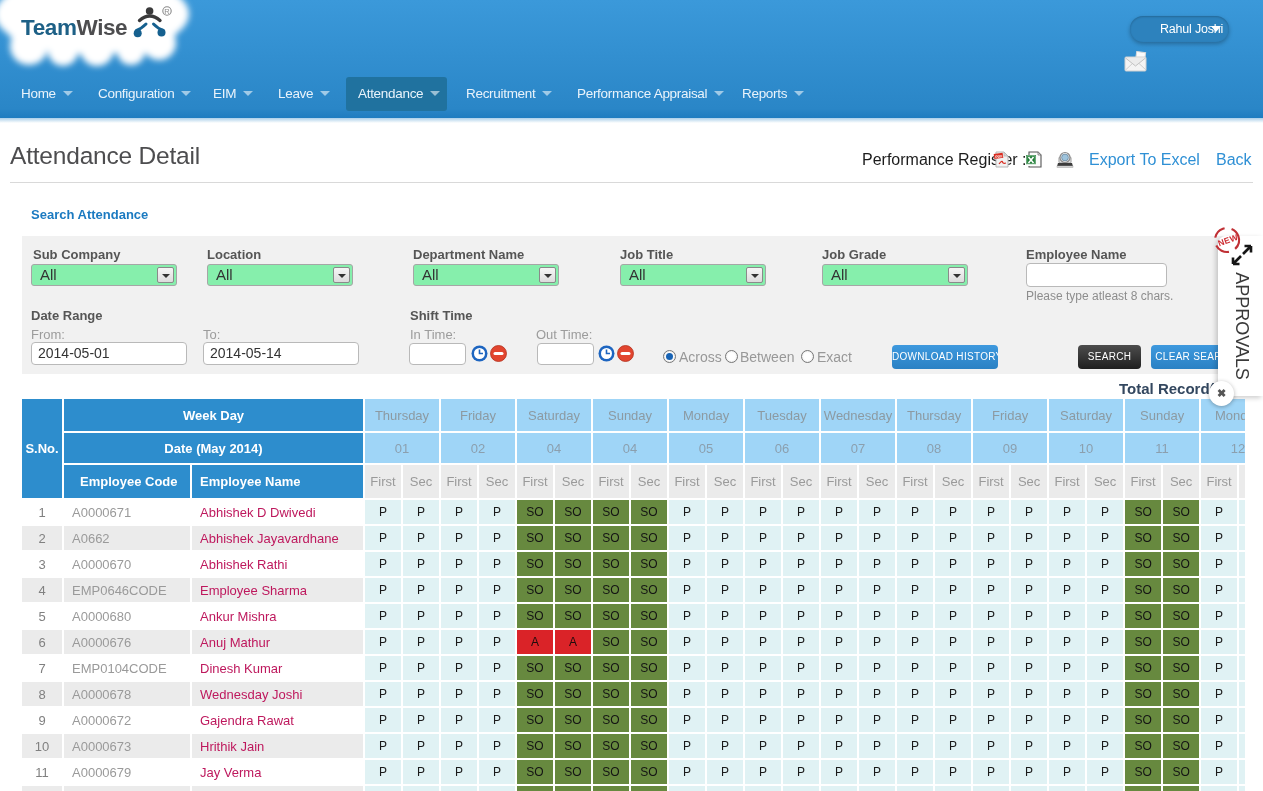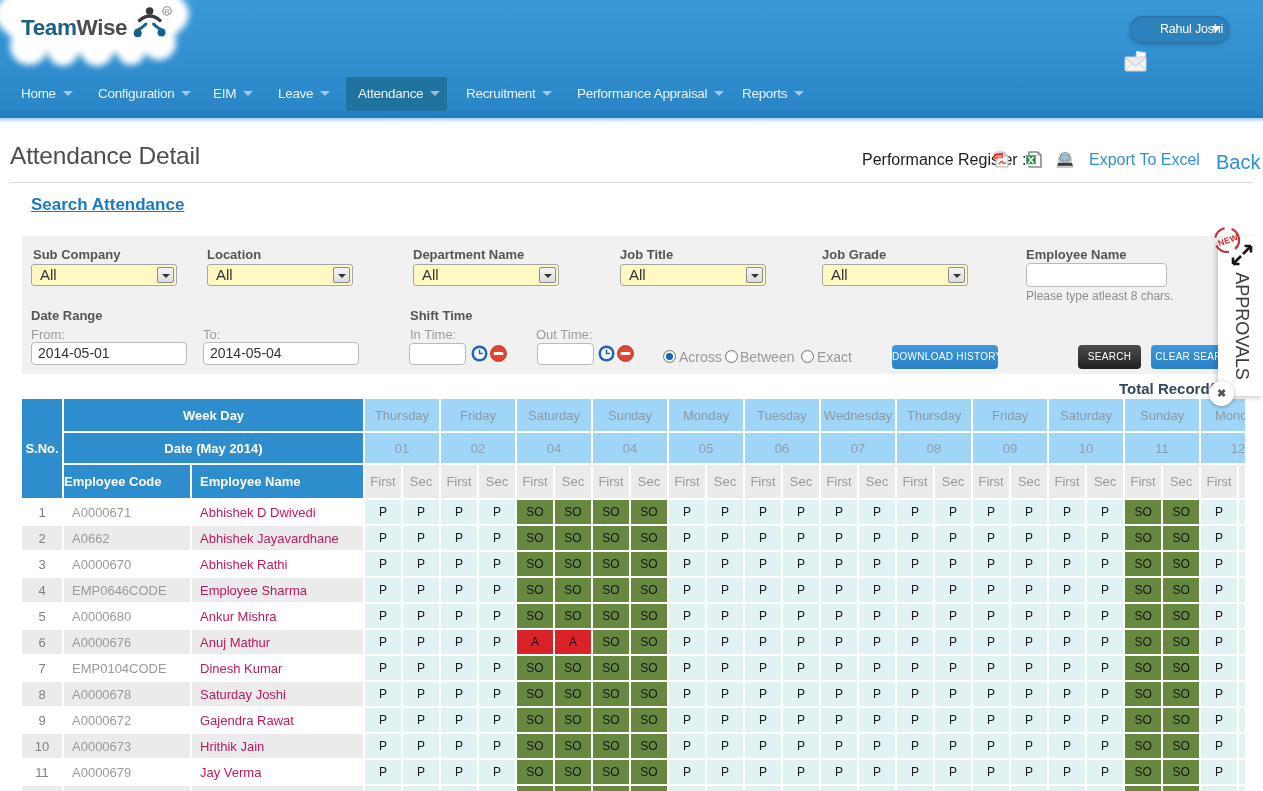--- a/index.html
+++ b/index.html
@@ -22,28 +22,28 @@
   border-radius:13px; background:#2d82bd; box-shadow:0 2px 4px rgba(0,0,0,.28), inset 0 1px 2px rgba(0,0,0,.2);
   color:#fff; font-size:12.5px; text-align:left; line-height:26px; }
 .userbtn .t { margin-left:30px; letter-spacing:-0.2px; }
 .userbtn .arr { position:absolute; right:8px; top:10px; width:0; height:0;
   border-left:5.5px solid transparent; border-right:5.5px solid transparent; border-top:6.5px solid #fff; }
 
 .h1 { position:absolute; left:10px; top:142px; font-size:24.5px; color:#4d4d4f; letter-spacing:-0.2px; }
 .hrline { position:absolute; left:10px; top:182px; width:1243px; height:1px; background:#d9d9d9; }
 .preg { position:absolute; left:828px; top:151px; font-size:16px; color:#1c1c1c;margin-left:34px; }
 .exc { position:absolute; left:1089px; top:151px; font-size:16px; color:#2f90d5; }
-.back { position:absolute; left:1216px; top:151px; font-size:20px; color:#2f90d5;text-align:right; }
-.sa { position:absolute; left:31px; top:195px; font-size:17px; font-weight:bold;
-  color:#1b7ac1; text-decoration:underline; }
+.back { position:absolute; left:1216px; top:151px; font-size:16px; color:#2f90d5;text-align:right; }
+.sa { position:absolute; left:31px; top:207px; font-size:13px; font-weight:bold;
+  color:#1b7ac1; }
 
 .formbox { position:absolute; left:22px; top:236px; width:1219px; height:138px; background:#f1f1f1; }
 .lbl { position:absolute; font-size:13px; font-weight:bold; color:#555; }
 .slbl { position:absolute; font-size:13px; color:#9c9c9c; }
-.sel { position:absolute; width:146px; height:22px; background:#fef9c3; border:1px solid #a6a6a6;
+.sel { position:absolute; width:146px; height:22px; background:#86efac; border:1px solid #a6a6a6;
   border-radius:3px; font-size:15px; color:#333; line-height:20px; padding-left:8px; }
 .sel .btn { position:absolute; right:2px; top:2px; width:17px; height:16px; border:1px solid #8a8a8a;
   border-radius:2px; background:linear-gradient(#f6f6f6,#dcdcdc); }
 .sel .btn:after { content:""; position:absolute; left:4px; top:6px; width:0; height:0;
   border-left:4px solid transparent; border-right:4px solid transparent; border-top:4px solid #333; }
 .inp { position:absolute; background:#fff; border:1px solid #b9b9b9; border-radius:4px;
   font-size:14px; color:#333; padding-left:6px; }
 .hint { position:absolute; left:1026px; top:289px; font-size:12px; color:#8d8d8d; }
 .radio { position:absolute; width:13px; height:13px; border-radius:50%;
   border:1px solid #777; background:radial-gradient(#fff 45%, #ddd); }
@@ -178,21 +178,21 @@
 <div class="sel" style="left:413px; top:264px">All<span class="btn"></span></div>
 <div class="sel" style="left:620px; top:264px">All<span class="btn"></span></div>
 <div class="sel" style="left:822px; top:264px">All<span class="btn"></span></div>
 <div class="inp" style="left:1026px; top:263px; width:141px; height:24px"></div>
 <div class="hint">Please type atleast 8 chars.</div>
 
 <div class="lbl" style="left:31px; top:308px">Date Range</div>
 <div class="slbl" style="left:31px; top:327px">From:</div>
 <div class="slbl" style="left:203px; top:327px">To:</div>
 <div class="inp" style="left:31px; top:342px; width:156px; height:23px; line-height:21px">2014-05-01</div>
-<div class="inp" style="left:203px; top:342px; width:156px; height:23px; line-height:21px">2014-05-04</div>
+<div class="inp" style="left:203px; top:342px; width:156px; height:23px; line-height:21px">2014-05-14</div>
 
 <div class="lbl" style="left:410px; top:308px">Shift Time</div>
 <div class="slbl" style="left:410px; top:327px">In Time:</div>
 <div class="slbl" style="left:536px; top:327px">Out Time:</div>
 <div class="inp" style="left:409px; top:343px; width:57px; height:22px"></div>
 <div class="inp" style="left:537px; top:343px; width:57px; height:22px"></div>
 
 <svg style="position:absolute;left:471px;top:345px" width="17" height="17" viewBox="0 0 17 17">
   <circle cx="8.5" cy="8.5" r="8" fill="#1d65c0"></circle>
   <circle cx="8.5" cy="8.5" r="5.5" fill="#fff"></circle>
@@ -282,21 +282,21 @@
           <td class="daynum" colspan="2">05</td>
           <td class="daynum" colspan="2">06</td>
           <td class="daynum" colspan="2">07</td>
           <td class="daynum" colspan="2">08</td>
           <td class="daynum" colspan="2">09</td>
           <td class="daynum" colspan="2">10</td>
           <td class="daynum" colspan="2">11</td>
           <td class="daynum" colspan="2">12</td>
 </tr>
 <tr>
-  <td class="bluehead" style="height:16px; text-align:left; padding-left:0">Employee Code</td>
+  <td class="bluehead" style="height:16px; text-align:left; padding-left:16px">Employee Code</td>
   <td class="bluehead" style="text-align:left; padding-left:8px">Employee Name</td>
   <td class="fs">First</td>
           <td class="fs">Sec</td>
           <td class="fs">First</td>
           <td class="fs">Sec</td>
           <td class="fs">First</td>
           <td class="fs">Sec</td>
           <td class="fs">First</td>
           <td class="fs">Sec</td>
           <td class="fs">First</td>
@@ -515,21 +515,21 @@
           <td class="p">P</td>
           <td class="p">P</td>
           <td class="so">SO</td>
           <td class="so">SO</td>
           <td class="p">P</td>
           <td class="p">P</td>
         </tr>
 <tr>
           <td class="sn even">8</td>
           <td class="code even">A0000678</td>
-          <td class="name even">Saturday Joshi</td>
+          <td class="name even">Wednesday Joshi</td>
           <td class="p">P</td>
           <td class="p">P</td>
           <td class="p">P</td>
           <td class="p">P</td>
           <td class="so">SO</td>
           <td class="so">SO</td>
           <td class="so">SO</td>
           <td class="so">SO</td>
           <td class="p">P</td>
           <td class="p">P</td>

